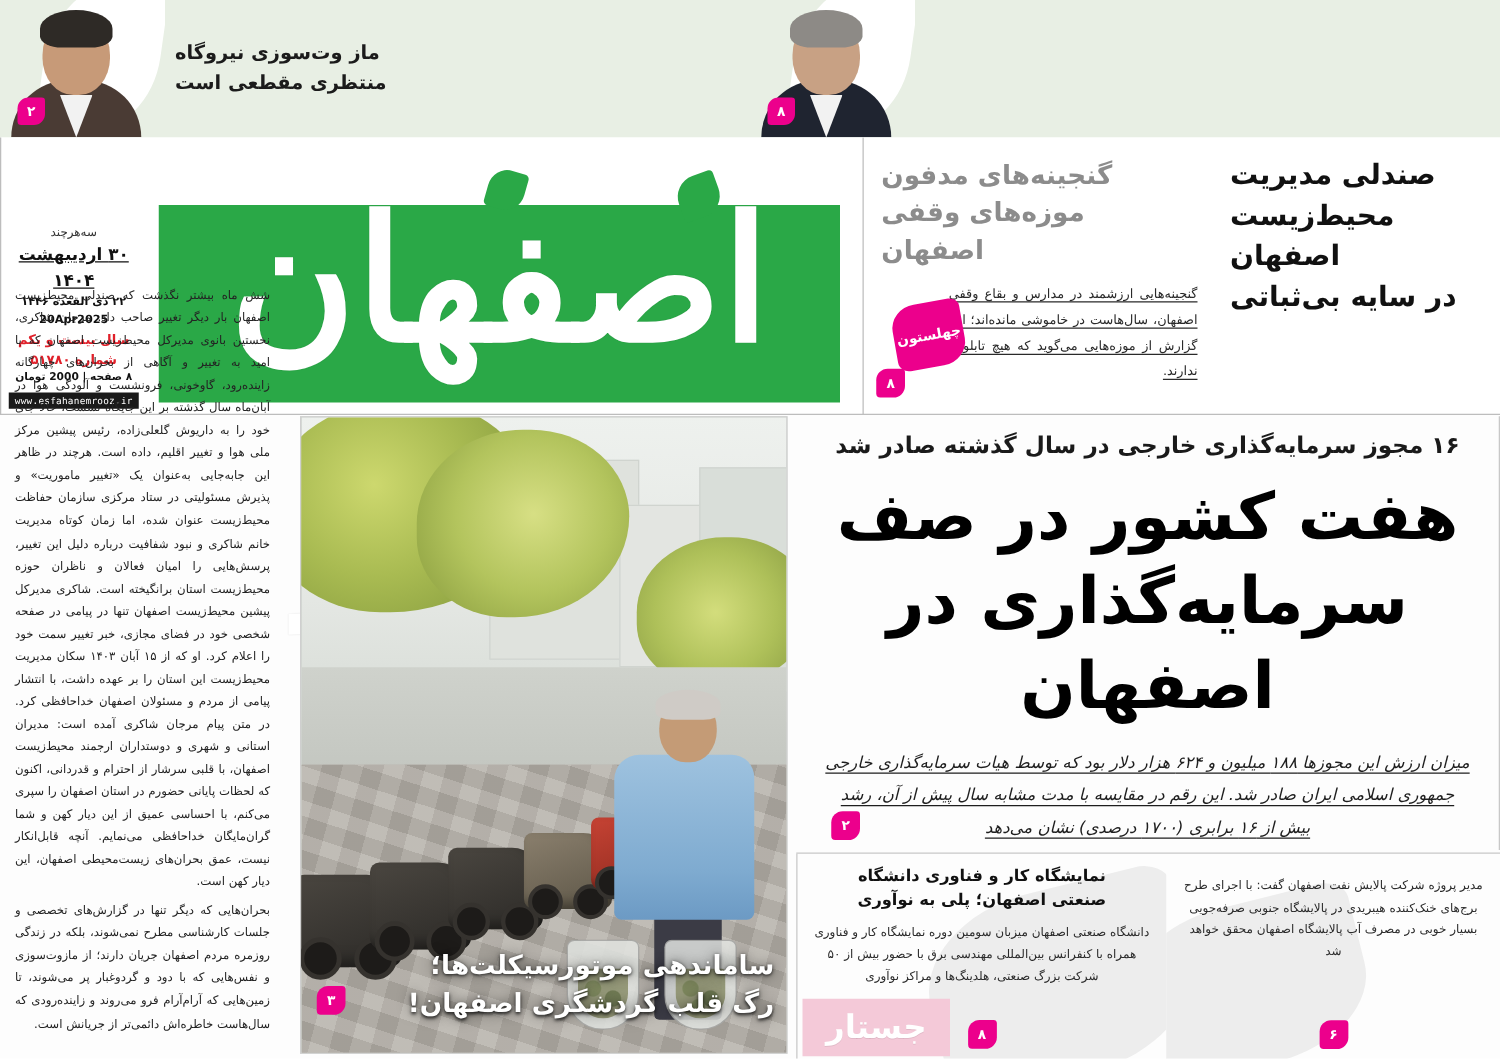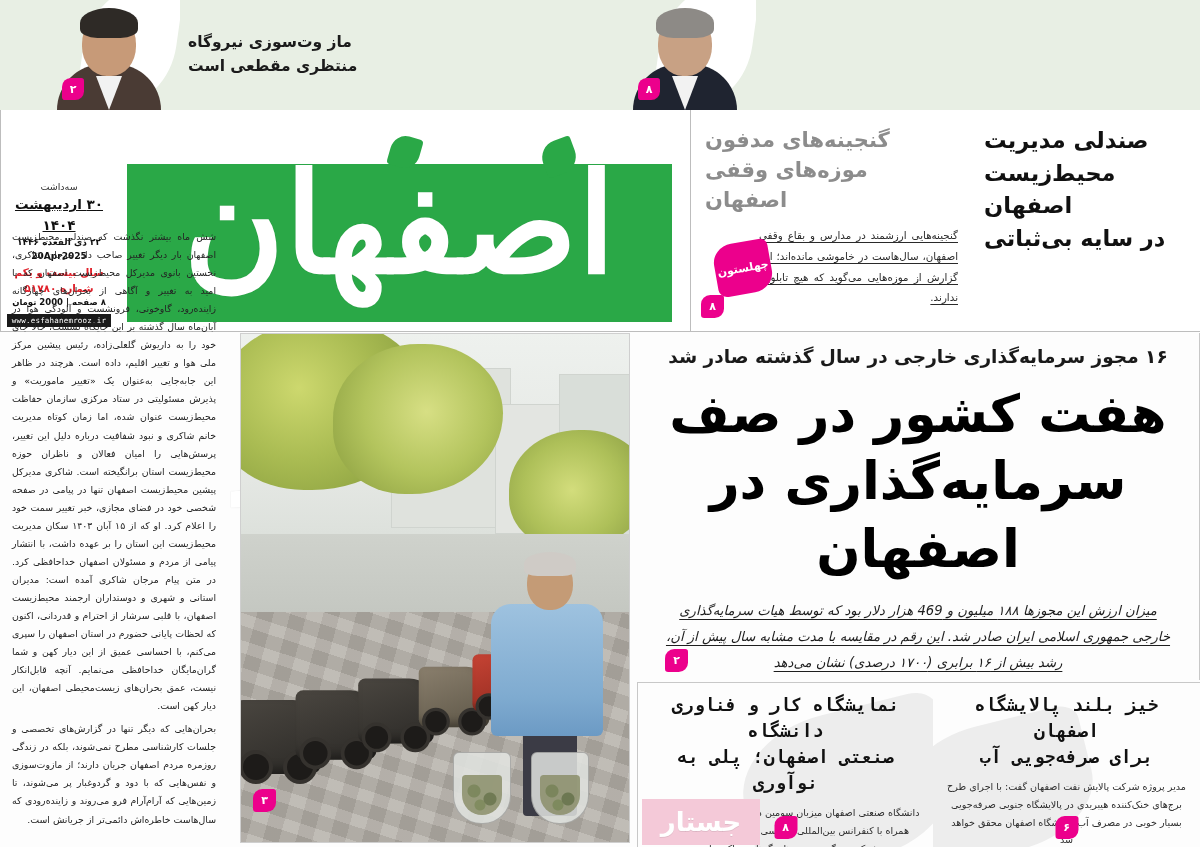--- a/index.html
+++ b/index.html
@@ -17,21 +17,20 @@
   }
 
   
   .teaser-bar {
     position: absolute; left: 0; top: 0;
     width: 1200px; height: 110px;
     background: #e8efe4;
     display: flex;
     flex-direction: row-reverse;
     overflow: hidden;
-    padding-left: 48px;
   }
   .teaser {
     position: relative;
     flex: 1 1 33.33%;
     height: 110px;
     display: flex;
     flex-direction: row-reverse;
     align-items: center;
     overflow: hidden;
   }
@@ -455,24 +454,24 @@
   }
   .bbox {
     position: relative;
     padding: 10px 12px 6px 12px;
     direction: rtl;
     overflow: hidden;
   }
   .bbox.right { flex: 0 0 296px; border-left: 1px solid #c8c8c8; }
   .bbox.left  { flex: 1 1 auto; }
   .bbox-title {
-    font-size: 18px; font-weight: bold; color: #111;
+    font-size: 13px; font-weight: bold; color: #111;
     line-height: 1.45; text-align: center;
     white-space: pre-line; letter-spacing: -0.5px;
-    position: relative; z-index: 2; font-family: Liberation Mono, monospace;
+    position: relative; z-index: 2;
   }
   .bbox-deck {
     margin-top: 7px;
     font-size: 9.6px; line-height: 1.85;
     color: #2b2b2b; text-align: center;
     position: relative; z-index: 2;
   }
   .bbox-badge {
     position: absolute; left: 50%; transform: translateX(-50%);
     bottom: 8px;
@@ -551,21 +550,21 @@
   <div class="masthead-row">
 
     <div class="masthead">
       <div class="logo-block">
         <div class="logo-bar"></div>
         <div class="logo-dot-a"></div>
         <div class="logo-dot-b"></div>
         <div class="logo-word">اصفهان امروز</div>
       </div>
       <div class="dateblock">
-        <div class="dt-day">سه‌داشت</div>
+        <div class="dt-day">سه‌هرچند</div>
         <div class="dt-main">۳۰ اردیبهشت ۱۴۰۴</div>
         <div class="dt-sub">۲۲ ذی القعده ۱۴۴۶</div>
         <div class="dt-sub">20Apr2025</div>
         <div class="dt-red">سال بیست و یکم</div>
         <div class="dt-red">شماره ۵۱۷۸۰</div>
         <div class="dt-price">۸ صفحه | 2000 تومان</div>
         <div class="dt-url">www.esfahanemrooz.ir</div>
       </div>
     </div>
 
@@ -633,47 +632,47 @@
       <div class="man-shirt"></div>
       <div class="man-head"></div>
       <div class="man-hair"></div>
       <div class="bag b-left">
           <div class="veg"></div>
         </div>
       <div class="bag b-right">
           <div class="veg"></div>
         </div>
     </div>
+    <div class="photo-caption">ساماندهی موتورسیکلت‌ها؛
+رگ قلب گردشگری اصفهان!</div>
     <div class="photo-badge">۳</div>
   </div>
 
   <div class="lead-col">
     <div class="kicker">۱۶ مجوز سرمایه‌گذاری خارجی در سال گذشته صادر شد</div>
     <div class="headline">هفت کشور در صف
 سرمایه‌گذاری در اصفهان</div>
-    <div class="lead-deck">میزان ارزش این مجوزها ۱۸۸ میلیون و 469 هزار دلار بود که توسط هیات سرمایه‌گذاری خارجی جمهوری اسلامی ایران صادر شد. این رقم در مقایسه با مدت مشابه سال پیش از آن، رشد بیش از ۱۶ برابری (۱۷۰۰ درصدی) نشان می‌دهد</div>
+    <div class="lead-deck">میزان ارزش این مجوزها ۱۸۸ میلیون و ۶۲۴ هزار دلار بود که توسط هیات سرمایه‌گذاری خارجی جمهوری اسلامی ایران صادر شد. این رقم در مقایسه با مدت مشابه سال پیش از آن، رشد بیش از ۱۶ برابری (۱۷۰۰ درصدی) نشان می‌دهد</div>
     <div class="lead-badge">۲</div>
   </div>
 
   <div class="bottom-row">
 
     <div class="bbox right">
       <div class="watermark-shape"></div>
       <div class="bbox-title">نمایشگاه کار و فناوری دانشگاه
 صنعتی اصفهان؛ پلی به نوآوری</div>
       <div class="bbox-deck">دانشگاه صنعتی اصفهان میزبان سومین دوره نمایشگاه کار و فناوری همراه با کنفرانس بین‌المللی مهندسی برق با حضور بیش از ۵۰ شرکت بزرگ صنعتی، هلدینگ‌ها و مراکز نوآوری</div>
       <div class="bbox-badge">۸</div>
       <div class="jostar">
         <span class="jostar-txt">جستار</span>
       </div>
     </div>
 
     <div class="bbox left">
       <div class="watermark-shape" style="right:auto; left:-30px; top:40px; width:190px; height:130px;"></div>
-      <div class="bbox-title">خیز بلند پالایشگاه اصفهان
-برای صرفه‌جویی آب</div>
       <div class="bbox-deck">مدیر پروژه شرکت پالایش نفت اصفهان گفت: با اجرای طرح برج‌های خنک‌کننده هیبریدی در پالایشگاه جنوبی صرفه‌جویی بسیار خوبی در مصرف آب پالایشگاه اصفهان محقق خواهد شد</div>
       <div class="bbox-badge">۶</div>
     </div>
 
   </div>
 
 </div>
 
 </body></html>

